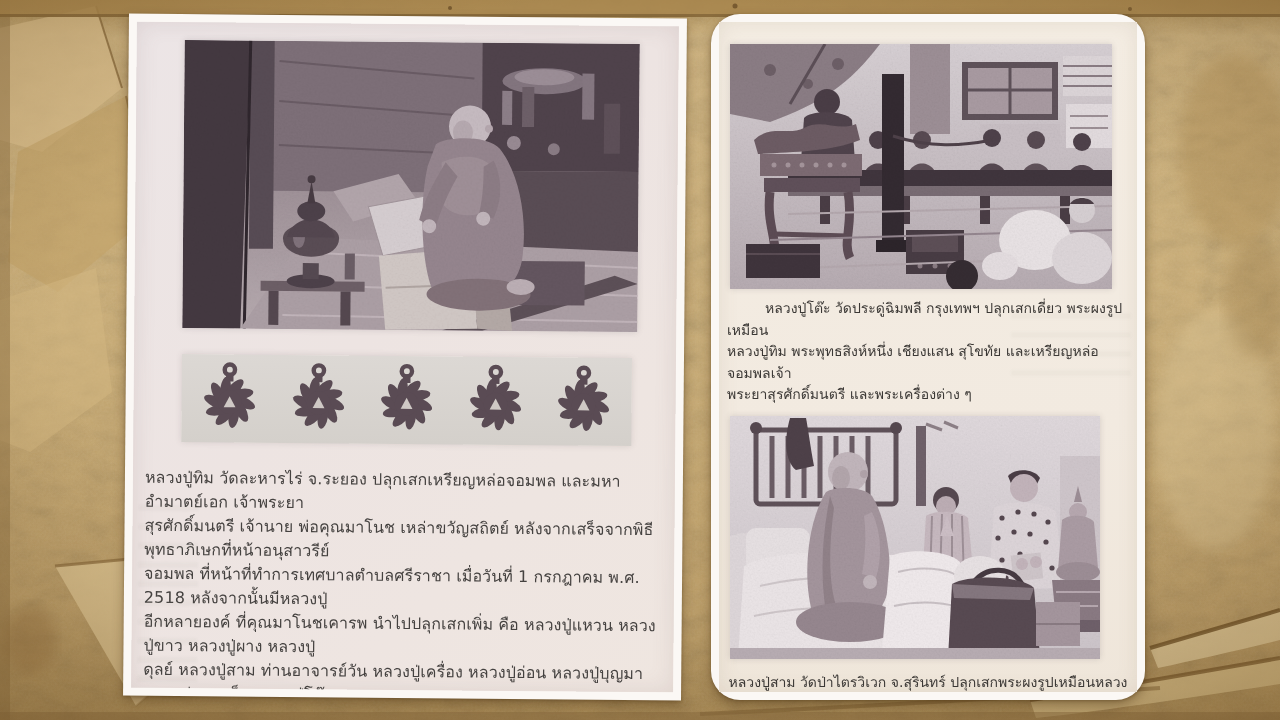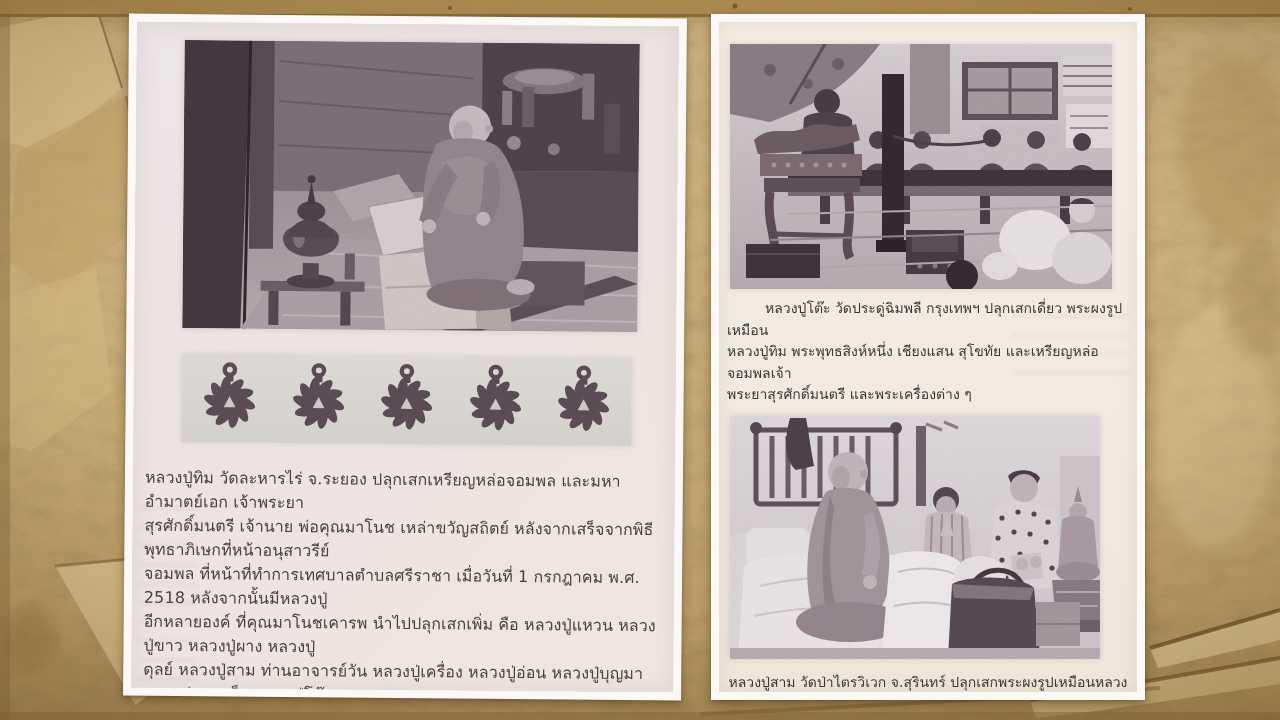--- a/index.html
+++ b/index.html
@@ -14,21 +14,21 @@
     background:#fbf8f5;
     box-shadow:0 5px 12px rgba(70,45,15,.40),0 1px 3px rgba(70,45,15,.35);
   }
   .page-inner{position:relative;width:100%;height:100%;box-sizing:border-box;overflow:hidden;}
 
   .page-left{left:126px;top:16px;width:558px;height:682px;transform:rotate(.5deg);}
   .page-left .page-inner{
     background:linear-gradient(135deg,#ece5e6 0%,#ede4e2 45%,#efe6e0 100%);
     box-shadow:inset 0 0 22px rgba(120,95,90,.14);
   }
-  .page-right{left:711px;top:14px;width:434px;height:686px;}
+  .page-right{left:711px;top:14px;width:434px;height:686px;border-radius:29px;}
   .page-right .page-inner{
     background:linear-gradient(180deg,#f4ede3 0%,#f2eae0 60%,#efe6da 100%);
     box-shadow:inset 0 0 20px rgba(130,105,80,.13);
   }
 
   .photo{display:block;position:relative;box-shadow:0 0 6px rgba(80,65,75,.18);}
   .photo svg{display:block;width:100%;height:100%;}
   .photo1{margin:18px 0 0 48px;width:455px;height:288px;}
   .medallion-strip{
     margin:26px 0 0 48px;width:450px;height:88px;box-sizing:border-box;

